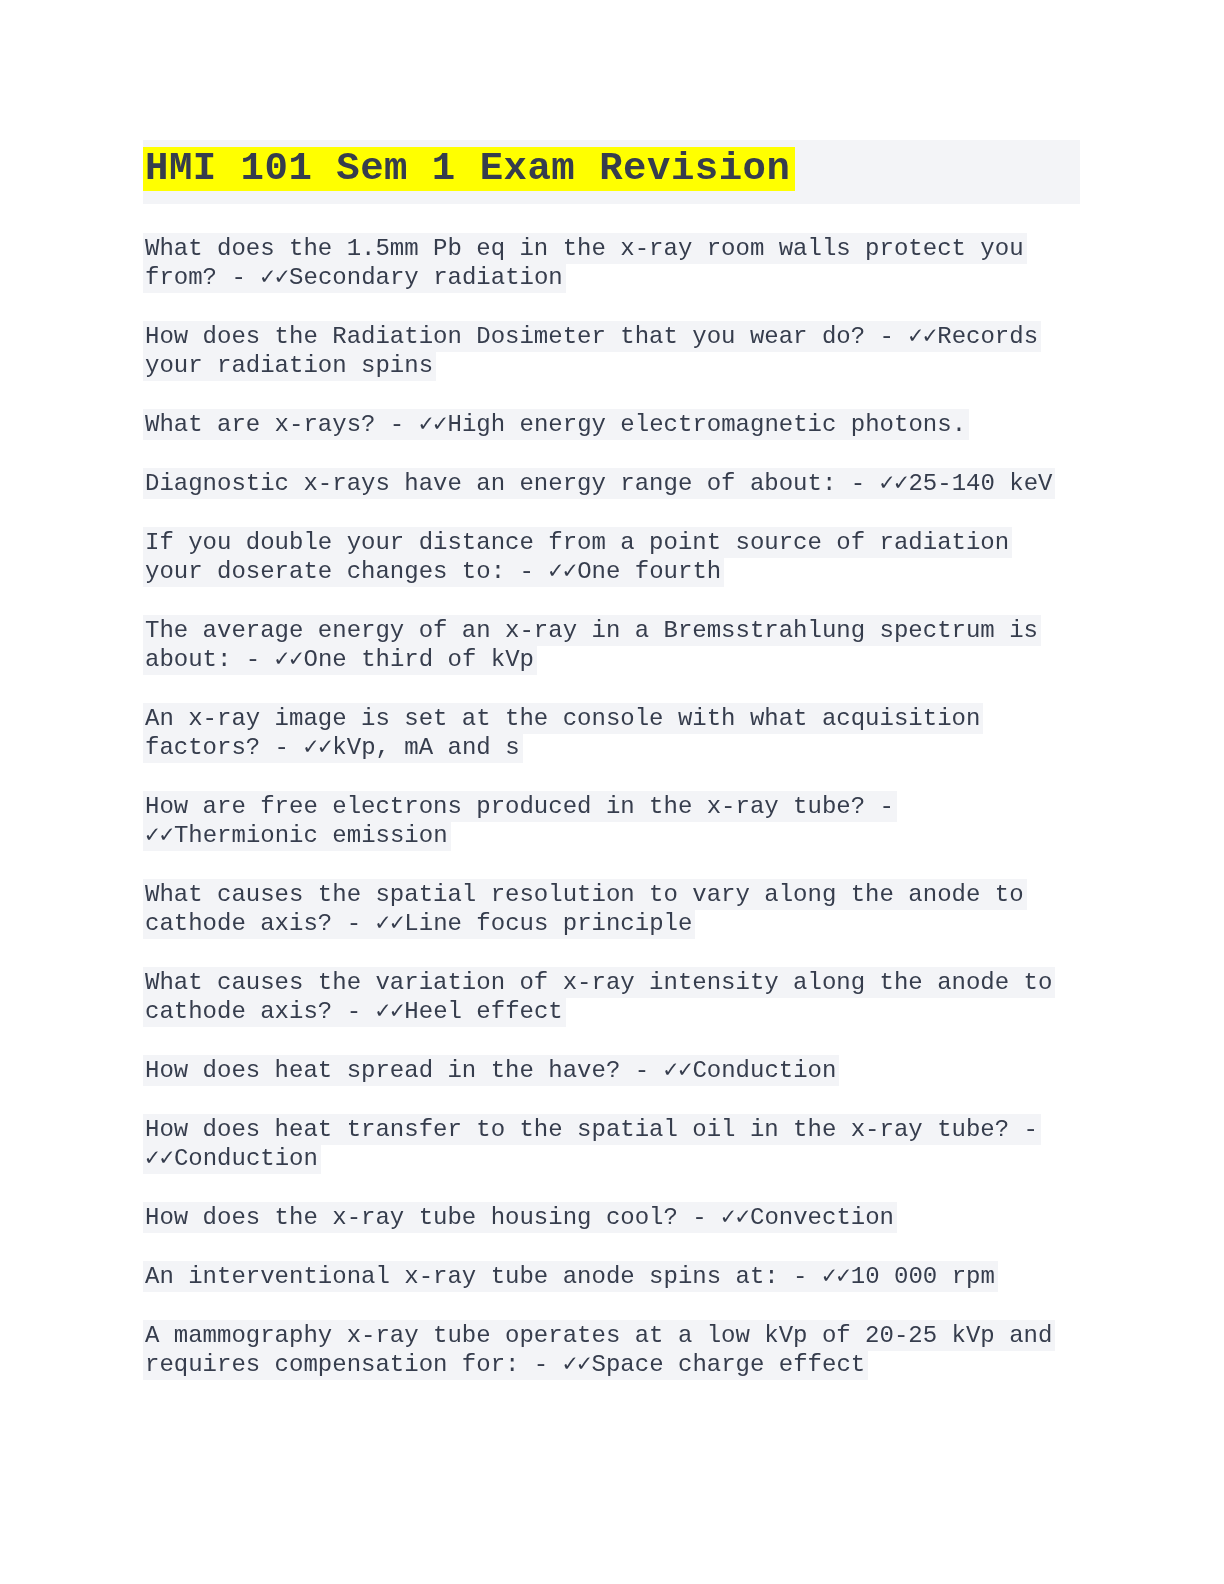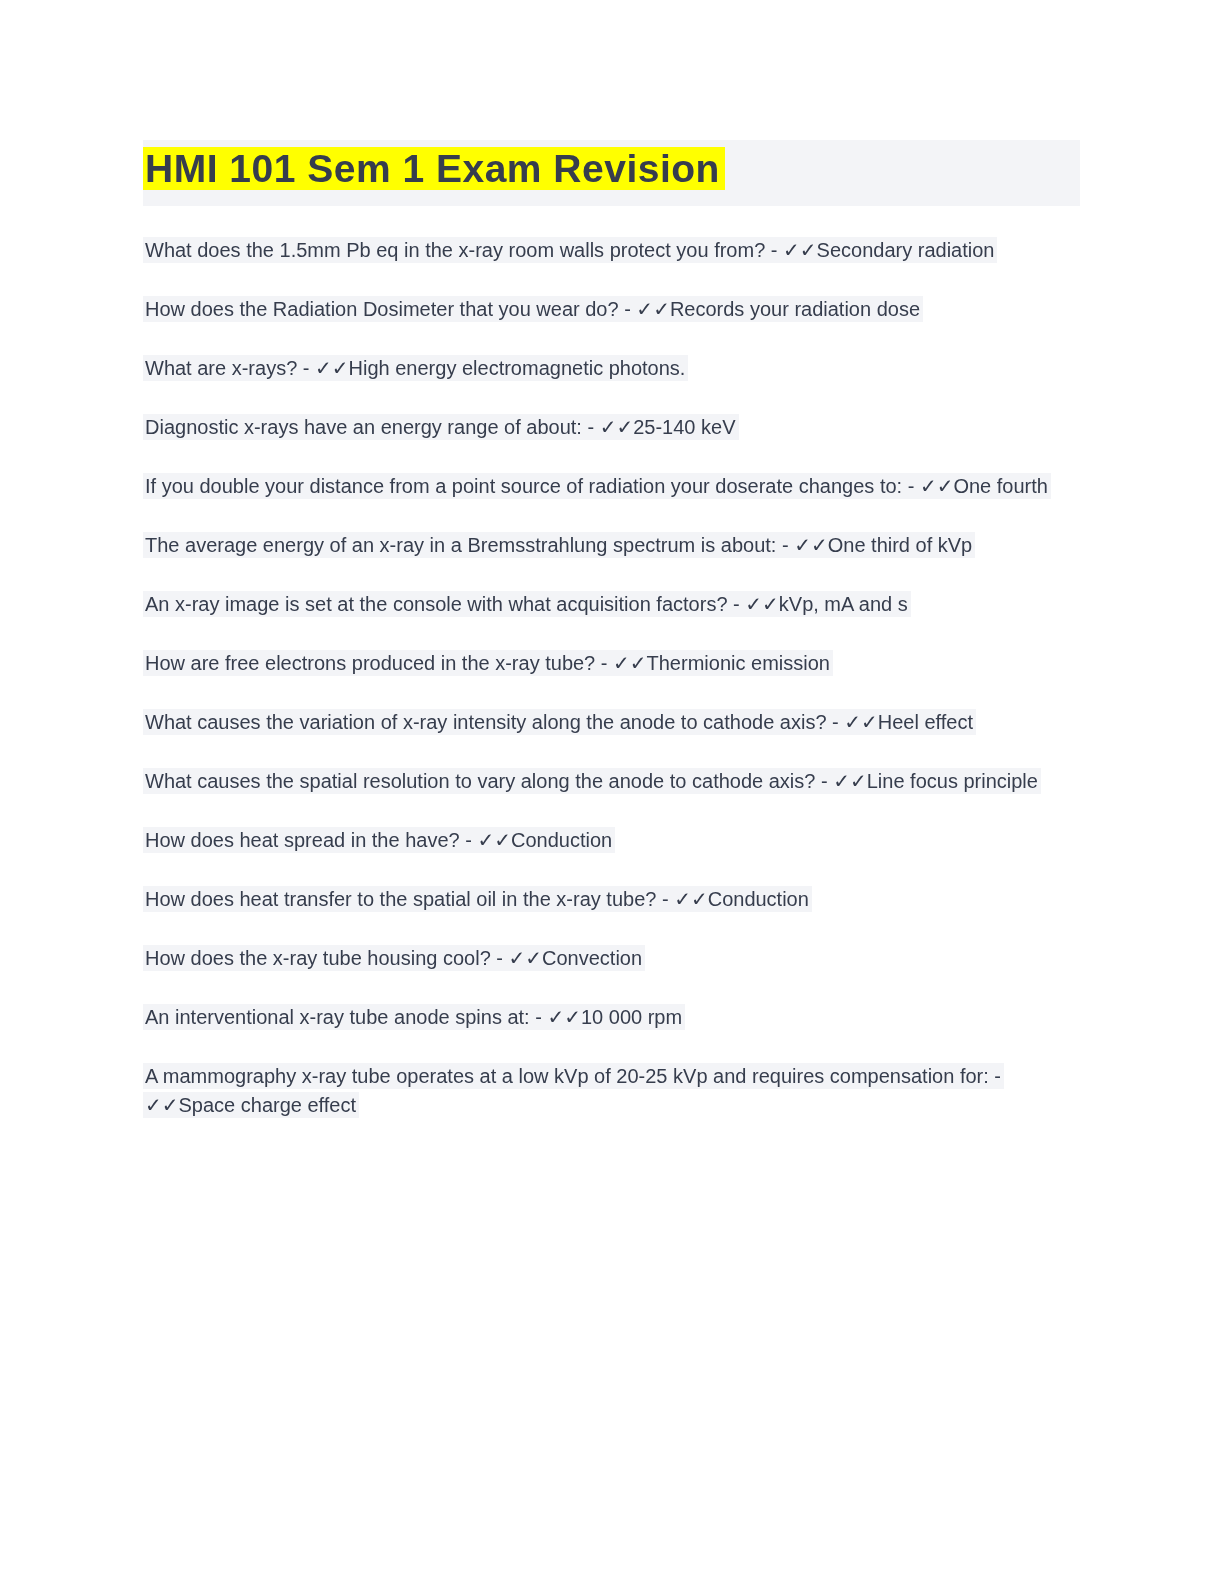--- a/index.html
+++ b/index.html
@@ -8,67 +8,67 @@
     --title-highlight: #ffff00;
     --page-bg: #ffffff;
   }
   * { margin: 0; padding: 0; box-sizing: border-box; }
   html, body { background: var(--page-bg); }
   .page {
     position: relative;
     width: 1224px;
     height: 1384px;
     background: var(--page-bg);
-    font-family: Liberation Sans, sans-serif;
+    font-family: Liberation Mono, monospace;
     color: var(--text-color);
     padding: 140px 144px 0 143px;
     overflow: hidden;
   }
   .title-bar {
     background: var(--line-highlight);
     line-height: 58px;
     margin-bottom: 30px;
     white-space: nowrap;
   }
   .title-mark {
     background: var(--title-highlight);
     font-size: 39px;
     font-weight: bold;
     letter-spacing: 0.5px;
     padding: 0 5px 0 2px;
   }
   p.qa {
-    font-size: 20px;
+    font-size: 24px;
     line-height: 29px;
     margin: 0 0 30px 0;
   }
   p.qa .hl {
     background: var(--line-highlight);
     padding: 2px 3px 2px 2px;
     box-decoration-break: clone;
     -webkit-box-decoration-break: clone;
   }
 </style>
 </head>
 <body>
 
 <div class="page">
   <div class="title-bar">
     <span class="title-mark">HMI 101 Sem 1 Exam Revision</span>
   </div>
   <div id="qa-list">
       <p class="qa"><span class="hl">What does the 1.5mm Pb eq in the x-ray room walls protect you from? - ✓✓Secondary radiation</span></p>
-      <p class="qa"><span class="hl">How does the Radiation Dosimeter that you wear do? - ✓✓Records your radiation dose</span></p>
+      <p class="qa"><span class="hl">How does the Radiation Dosimeter that you wear do? - ✓✓Records your radiation spins</span></p>
       <p class="qa"><span class="hl">What are x-rays? - ✓✓High energy electromagnetic photons.</span></p>
       <p class="qa"><span class="hl">Diagnostic x-rays have an energy range of about: - ✓✓25-140 keV</span></p>
       <p class="qa"><span class="hl">If you double your distance from a point source of radiation your doserate changes to: - ✓✓One fourth</span></p>
       <p class="qa"><span class="hl">The average energy of an x-ray in a Bremsstrahlung spectrum is about: - ✓✓One third of kVp</span></p>
       <p class="qa"><span class="hl">An x-ray image is set at the console with what acquisition factors? - ✓✓kVp, mA and s</span></p>
       <p class="qa"><span class="hl">How are free electrons produced in the x-ray tube? - ✓✓Thermionic emission</span></p>
+      <p class="qa"><span class="hl">What causes the spatial resolution to vary along the anode to cathode axis? - ✓✓Line focus principle</span></p>
       <p class="qa"><span class="hl">What causes the variation of x-ray intensity along the anode to cathode axis? - ✓✓Heel effect</span></p>
-      <p class="qa"><span class="hl">What causes the spatial resolution to vary along the anode to cathode axis? - ✓✓Line focus principle</span></p>
       <p class="qa"><span class="hl">How does heat spread in the have? - ✓✓Conduction</span></p>
       <p class="qa"><span class="hl">How does heat transfer to the spatial oil in the x-ray tube? - ✓✓Conduction</span></p>
       <p class="qa"><span class="hl">How does the x-ray tube housing cool? - ✓✓Convection</span></p>
       <p class="qa"><span class="hl">An interventional x-ray tube anode spins at: - ✓✓10 000 rpm</span></p>
       <p class="qa"><span class="hl">A mammography x-ray tube operates at a low kVp of 20-25 kVp and requires compensation for: - ✓✓Space charge effect</span></p>
     </div>
 </div>
 
 </body></html>

